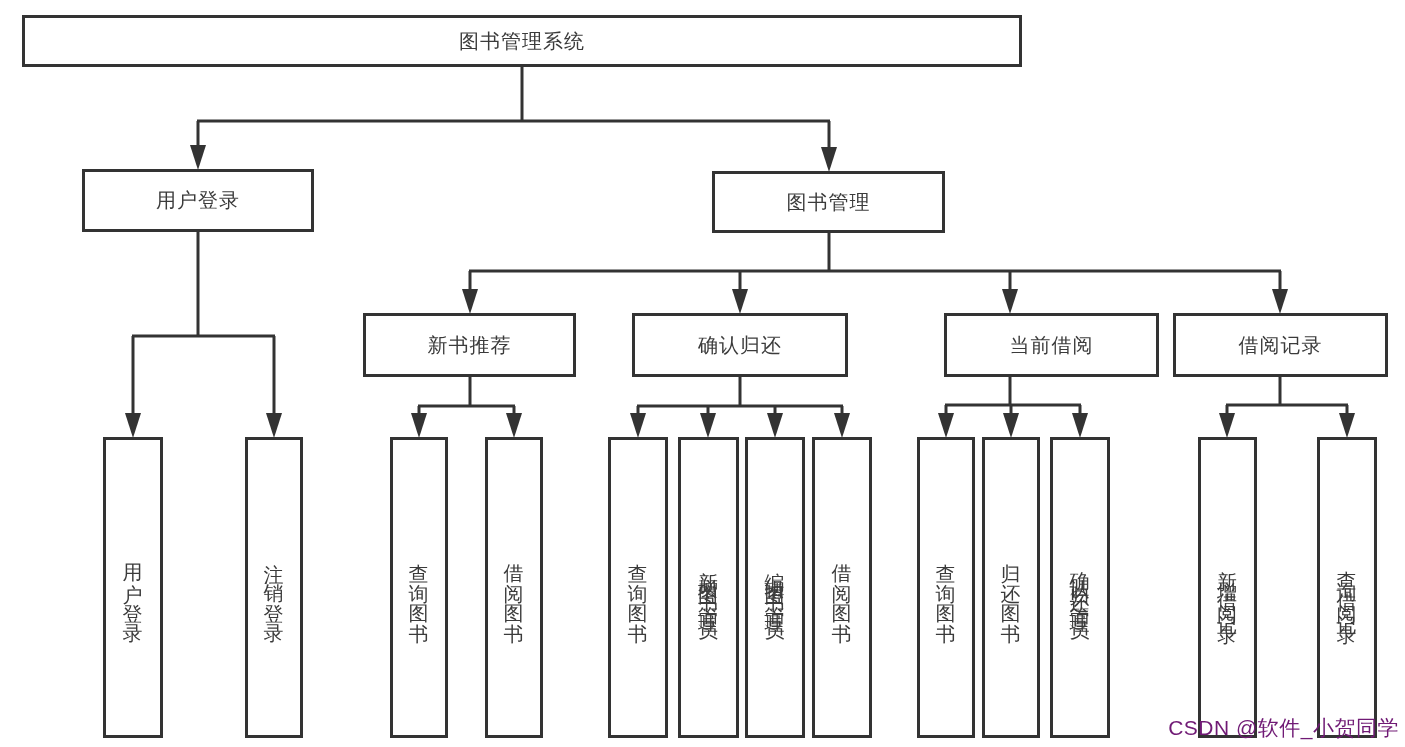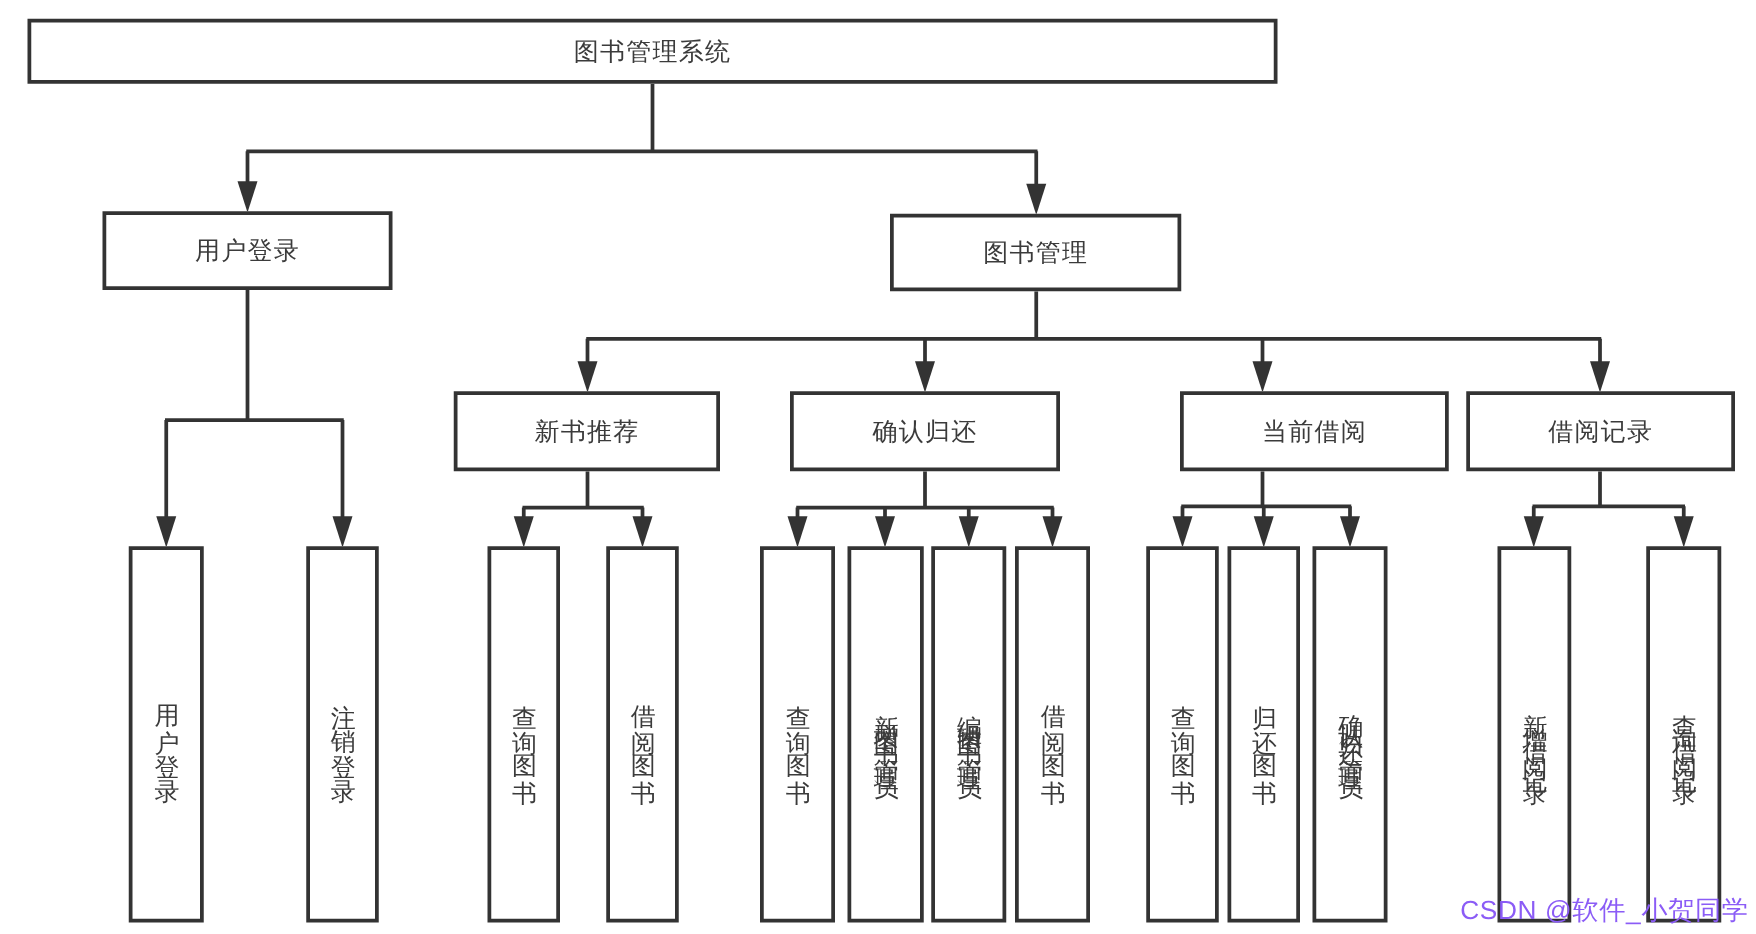--- a/index.html
+++ b/index.html
@@ -18,21 +18,21 @@
   .vtext {
     writing-mode:vertical-rl; text-orientation:mixed;
     font-size:20px; line-height:1; white-space:nowrap;
   }
   .ls20 { letter-spacing:20px; }
   .ls10 { letter-spacing:11px; }
   .ls8  { letter-spacing:7px; }
   .connectors { position:absolute; left:0; top:0; pointer-events:none; }
   .watermark {
     position:absolute; top:714px; right:6px; z-index:5;
-    font-size:21px; color:#8b5cf6; letter-spacing:0.5px;
+    font-size:21px; color:#701a75; letter-spacing:0.5px;
   }
 </style>
 </head>
 <body>
 
 <div class="canvas">
 
   <svg class="connectors" width="1405" height="747" viewBox="0 0 1405 747">
     <g stroke="#333333" stroke-width="3" fill="none">
 

